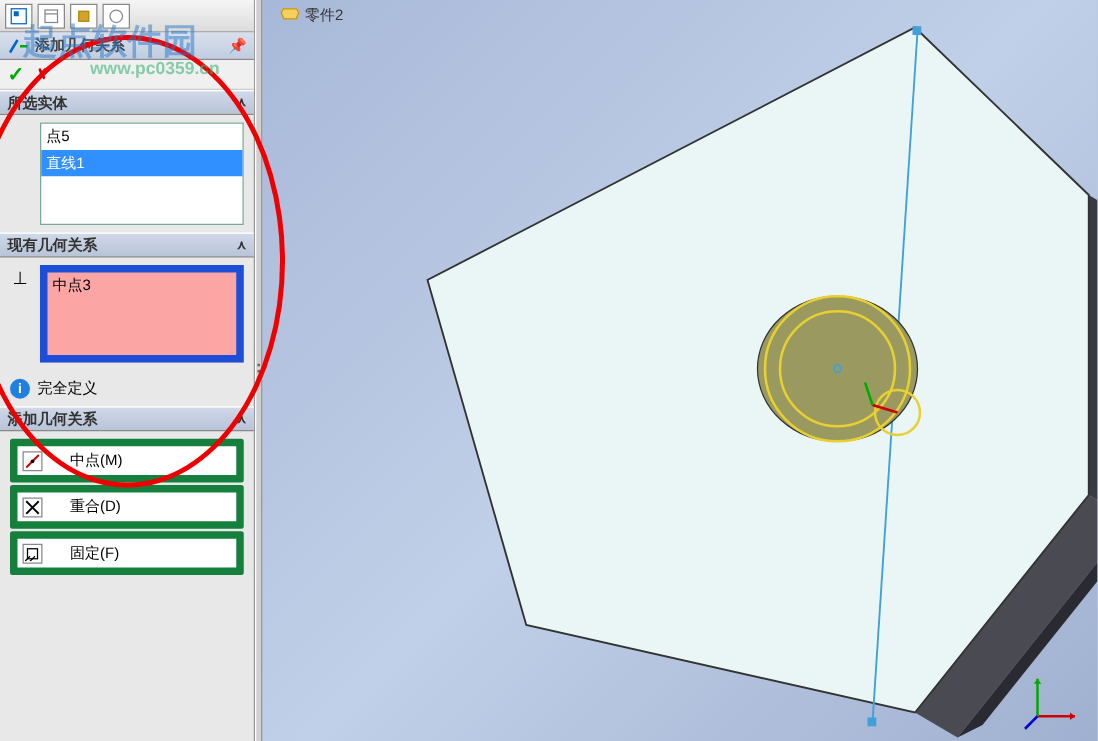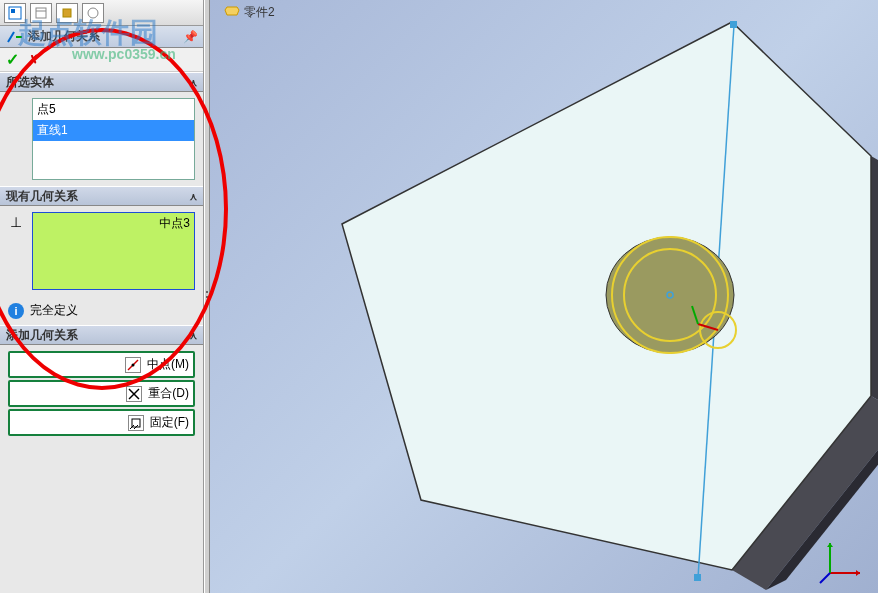--- a/index.html
+++ b/index.html
@@ -19,30 +19,30 @@
     .ok-btn { color: #0a0; font-size: 16px; font-weight: bold; }
     .cancel-btn { color: #c00; font-size: 14px; font-weight: bold; }
     
     .section-header { height: 20px; background: linear-gradient(#d0d8e8, #b8c4d8); border-top: 1px solid #fff; border-bottom: 1px solid #888; display: flex; align-items: center; padding: 7px 6px; font-weight: bold; color: #333; }
     .section-header .collapse { margin-left: auto; font-size: 10px; }
     
     .listbox { margin: 6px 8px 6px 32px; background: #fff; border: 1px solid #7a9; min-height: 82px; }
     .listbox-item { padding: 2px 4px; font-size: 12px; }
     .listbox-item.selected { background: #3090ff; color: #fff; }
     
-    .relations-list { margin: 6px 8px 6px 32px; background: #bef264; border: 1px solid #1d4ed8; min-height: 78px; text-align: right; }
+    .relations-list { margin: 6px 8px 6px 32px; background: #fca5a5; border: 6px solid #1d4ed8; min-height: 78px; }
     .relations-list .item { padding: 2px 4px; font-size: 12px; }
     .relations-icon { position: absolute; left: 10px; font-size: 14px; }
     .relations-row { position: relative; }
     
     .info-row { display: flex; align-items: center; padding: 6px 8px; gap: 6px; }
     .info-icon { width: 16px; height: 16px; background: #2080e0; border-radius: 50%; color: #fff; display: flex; align-items: center; justify-content: center; font-size: 11px; font-weight: bold; }
     
     .constraint-btns { padding: 4px 8px; }
-    .constraint-btn { display: flex; align-items: center; gap: 6px; padding: 3px 4px; margin: 2px 0; background: #fff; border: 2px solid #15803d; border-radius: 2px; cursor: pointer; justify-content: flex-end; }
+    .constraint-btn { display: flex; align-items: center; gap: 22px; padding: 3px 4px; margin: 2px 0; background: #fff; border: 6px solid #15803d; border-radius: 2px; cursor: pointer; }
     .constraint-icon { width: 16px; height: 16px; border: 1px solid #888; display: flex; align-items: center; justify-content: center; font-size: 10px; background: #fff; }
     
     .splitter { width: 6px; background: #d0d0d0; border-left: 1px solid #fff; border-right: 1px solid #888; cursor: col-resize; display: flex; flex-direction: column; align-items: center; justify-content: center; gap: 3px; }
     .splitter .dot { width: 2px; height: 2px; background: #666; }
     
     .viewport { flex: 1; position: relative; background: linear-gradient(135deg, #a8b8d8 0%, #c0d0e8 50%, #a0b0d0 100%); overflow: hidden; }
     
     .breadcrumb { position: absolute; top: 4px; left: 14px; display: flex; align-items: center; gap: 4px; font-size: 12px; color: #333; }
     .breadcrumb-icon { color: #d4a22a; font-size: 14px; }
     

